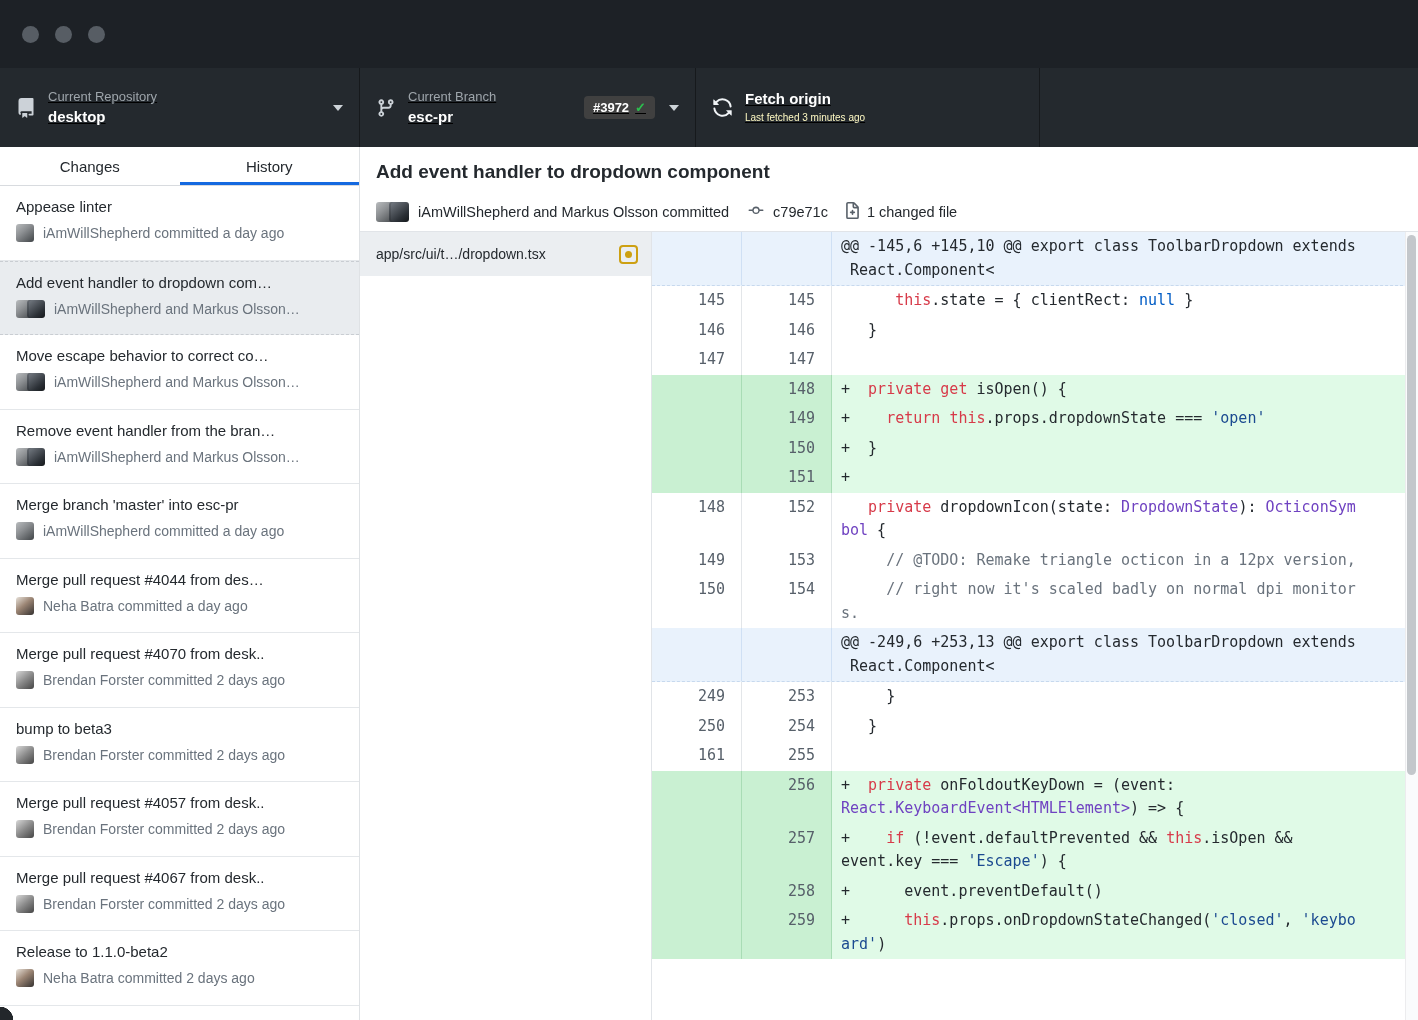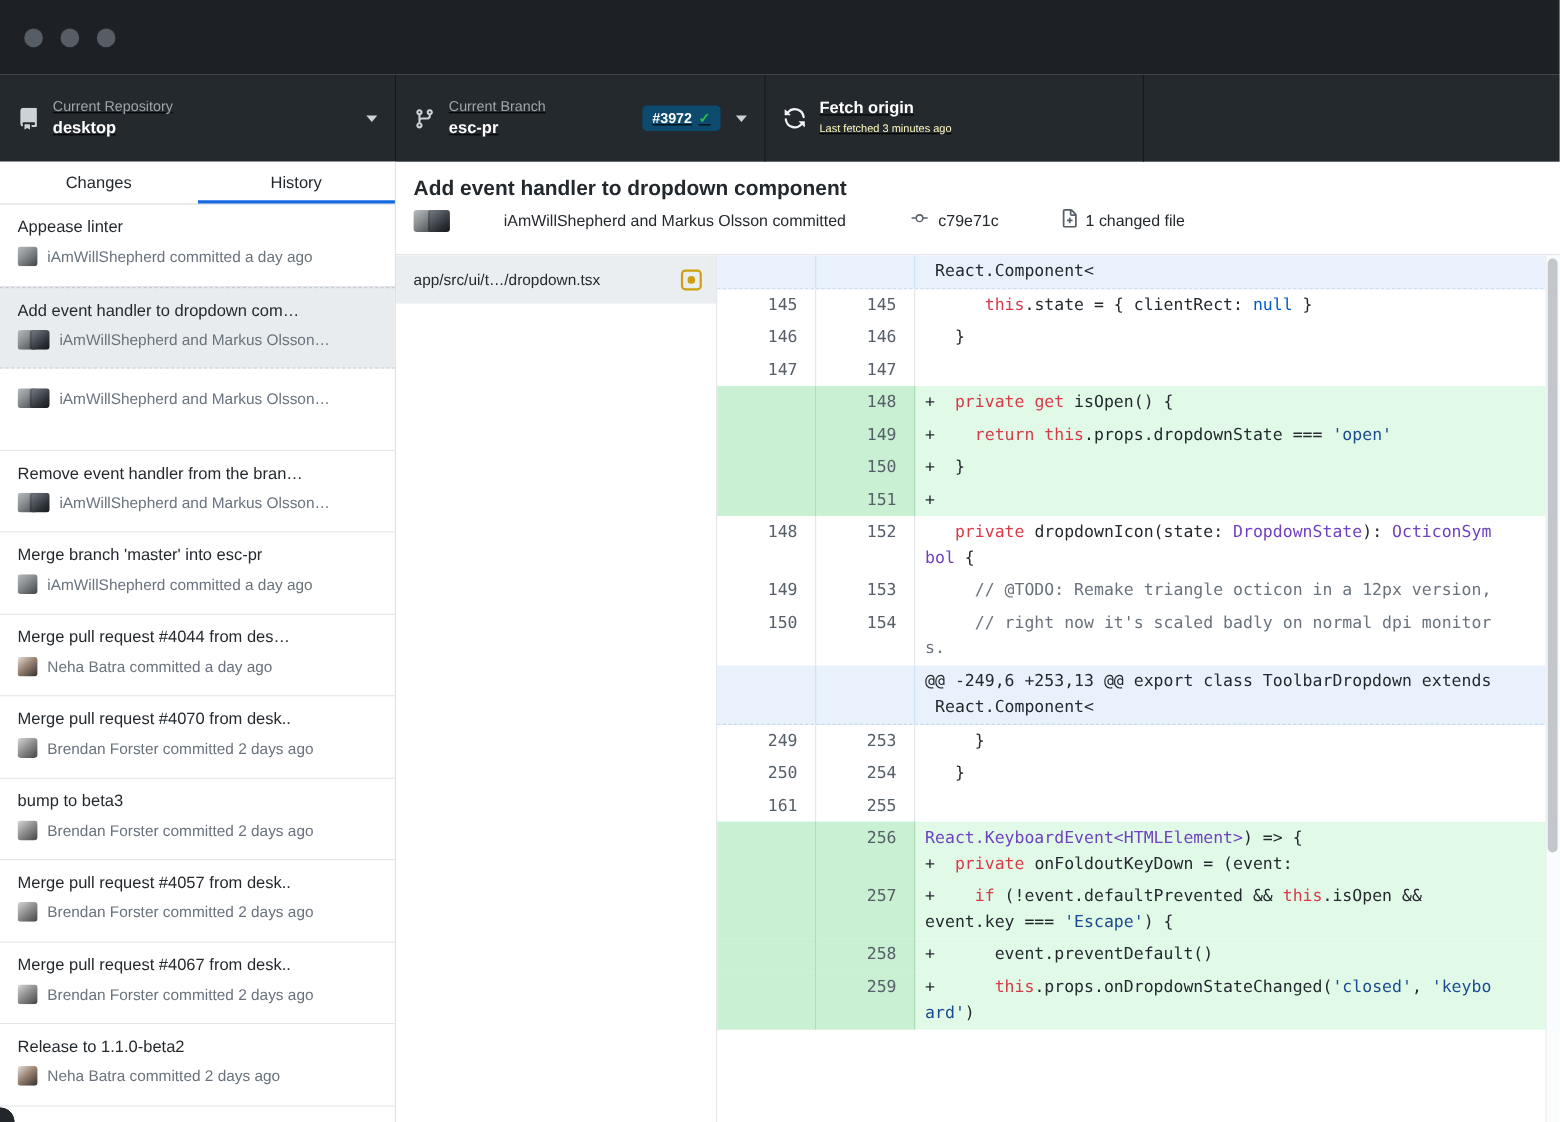--- a/index.html
+++ b/index.html
@@ -21,21 +21,21 @@
   .tsec.spacer { flex:1; border-right:none; }
   .ticon { flex-shrink:0; margin-right:12px; display:flex; }
   .tlabels { display:flex; flex-direction:column; min-width:0; }
   .tlabel { color:#9ea5ab; font-size:13px; line-height:16px; }
   .tvalue { color:#fff; font-size:15px; font-weight:700; line-height:20px; margin-top:2px; }
   .tvalue.fetch-t { margin-top:0; }
   .tsub { color:#fef9c3; font-size:10px; line-height:18px; }
   .chev { width:0; height:0; border-left:5px solid transparent; border-right:5px solid transparent;
     border-top:6px solid #cdd3d8; margin-left:14px; flex-shrink:0; }
   .push { margin-left:auto; }
-  .pr-badge { margin-left:auto; background:#0c4a6e; border-radius:4px; padding:4px 9px;
+  .pr-badge { margin-left:auto; background:#404040; border-radius:4px; padding:4px 9px;
     color:#fff; font-size:13px; font-weight:700; display:flex; align-items:center; gap:6px; }
   .pr-badge .check { color:#2cbe4e; font-weight:700; font-size:13px; }
 
   
   .content { display:flex; height:873px; }
   .sidebar { width:360px; border-right:1px solid #dfe2e5; display:flex; flex-direction:column; position:relative; background:#fff; }
   .main { flex:1; display:flex; flex-direction:column; min-width:0; }
 
   
   .tabs { height:39px; display:flex; border-bottom:1px solid #d8dbdf; flex-shrink:0; }
@@ -54,21 +54,21 @@
   .av-will { background:linear-gradient(140deg,#b9bcbe 0%,#8e9194 40%,#3f4346 100%); }
   .av-markus { background:linear-gradient(140deg,#7a8088 0%,#2b3036 70%,#15181b 100%); }
   .av-neha { background:linear-gradient(140deg,#e8e2da 0%,#9b8574 45%,#33302f 100%); }
   .av-brendan { background:linear-gradient(140deg,#d8d8d8 0%,#8a8a8a 50%,#444 100%); }
   .corner-wedge { position:absolute; left:0; bottom:0; width:15px; height:15px; z-index:5;
     background:radial-gradient(circle at 0% 100%, #23272b 0, #23272b 13px, transparent 13.5px); }
 
   
   .commit-header { height:85px; border-bottom:1px solid #e1e4e8; padding:13px 16px 0; }
   .page-title { font-size:19px; font-weight:700; color:#24292e; line-height:24px; }
-  .byline-row { margin-top:6px; display:flex; align-items:center; font-size:14.5px; color:#24292e;gap:40px; }
+  .byline-row { margin-top:18px; display:flex; align-items:center; font-size:14.5px; color:#24292e; }
   .byline-row .avatars { margin-right:9px; }
   .byline-row .avatar { width:20px; height:20px; }
   .meta-group { display:flex; align-items:center; margin-left:16px; gap:6px; }
   .commit-desc { height:59px; border-bottom:1px solid #e1e4e8; display:flex; align-items:center;
     padding:0 16px; font-family:"DejaVu Sans Mono",monospace; font-size:15px; color:#24292e; }
 
   
   .commit-body { flex:1; display:flex; position:relative; overflow:hidden; }
   .file-panel { width:292px; border-right:1px solid #e1e4e8; flex-shrink:0; background:#fff; }
   .file-row { height:44px; background:#ebeef1; display:flex; align-items:center; padding:0 13px 0 16px; font-size:14px; color:#24292e; }
@@ -171,20 +171,21 @@
             <div class="commit-title">Add event handler to dropdown com…</div>
             <div class="commit-meta">
               <span class="avatars">
                 <span class="avatar av-will"></span>
                 <span class="avatar av-markus"></span>
               </span>
               <span>iAmWillShepherd and Markus Olsson…</span>
             </div>
           </li>
           <li class="commit-row">
+            <div class="commit-title">Move escape behavior to correct co…</div>
             <div class="commit-meta">
               <span class="avatars">
                 <span class="avatar av-will"></span>
                 <span class="avatar av-markus"></span>
               </span>
               <span>iAmWillShepherd and Markus Olsson…</span>
             </div>
           </li>
           <li class="commit-row">
             <div class="commit-title">Remove event handler from the bran…</div>
@@ -300,20 +301,21 @@
             <div class="file-row">
               <span class="file-path">app/src/ui/t…/dropdown.tsx</span>
               <span class="mod-badge"></span>
             </div>
           </div>
         <div class="diff" id="diff">
             <div class="diff-row hunk">
               <div class="g g1"></div>
               <div class="g g2"></div>
               <div class="code">
+                <div class="cl"><span class="tk-p">@@ -145,6 +145,10 @@ export class ToolbarDropdown extends</span></div>
                 <div class="cl"><span class="tk-p"> React.Component&lt;</span></div>
               </div>
             </div>
             <div class="diff-row ctx">
               <div class="g g1">145</div>
               <div class="g g2">145</div>
               <div class="code">
                 <div class="cl"><span class="tk-p">      </span><span class="tk-k">this</span><span class="tk-p">.state = { clientRect: </span><span class="tk-c">null</span><span class="tk-p"> }</span></div>
               </div>
             </div>
@@ -408,22 +410,22 @@
               <div class="g g1">161</div>
               <div class="g g2">255</div>
               <div class="code">
                 <div class="cl">&nbsp;</div>
               </div>
             </div>
             <div class="diff-row add">
               <div class="g g1"></div>
               <div class="g g2">256</div>
               <div class="code">
+                <div class="cl"><span class="tk-p">+  </span><span class="tk-k">private</span><span class="tk-p"> onFoldoutKeyDown = (event:</span></div>
                 <div class="cl"><span class="tk-t">React.KeyboardEvent&lt;HTMLElement&gt;</span><span class="tk-p">) =&gt; {</span></div>
-                <div class="cl"><span class="tk-p">+  </span><span class="tk-k">private</span><span class="tk-p"> onFoldoutKeyDown = (event:</span></div>
               </div>
             </div>
             <div class="diff-row add">
               <div class="g g1"></div>
               <div class="g g2">257</div>
               <div class="code">
                 <div class="cl"><span class="tk-p">+    </span><span class="tk-k">if</span><span class="tk-p"> (!event.defaultPrevented &amp;&amp; </span><span class="tk-k">this</span><span class="tk-p">.isOpen &amp;&amp;</span></div>
                 <div class="cl"><span class="tk-p">event.key === </span><span class="tk-s">'Escape'</span><span class="tk-p">) {</span></div>
               </div>
             </div>

